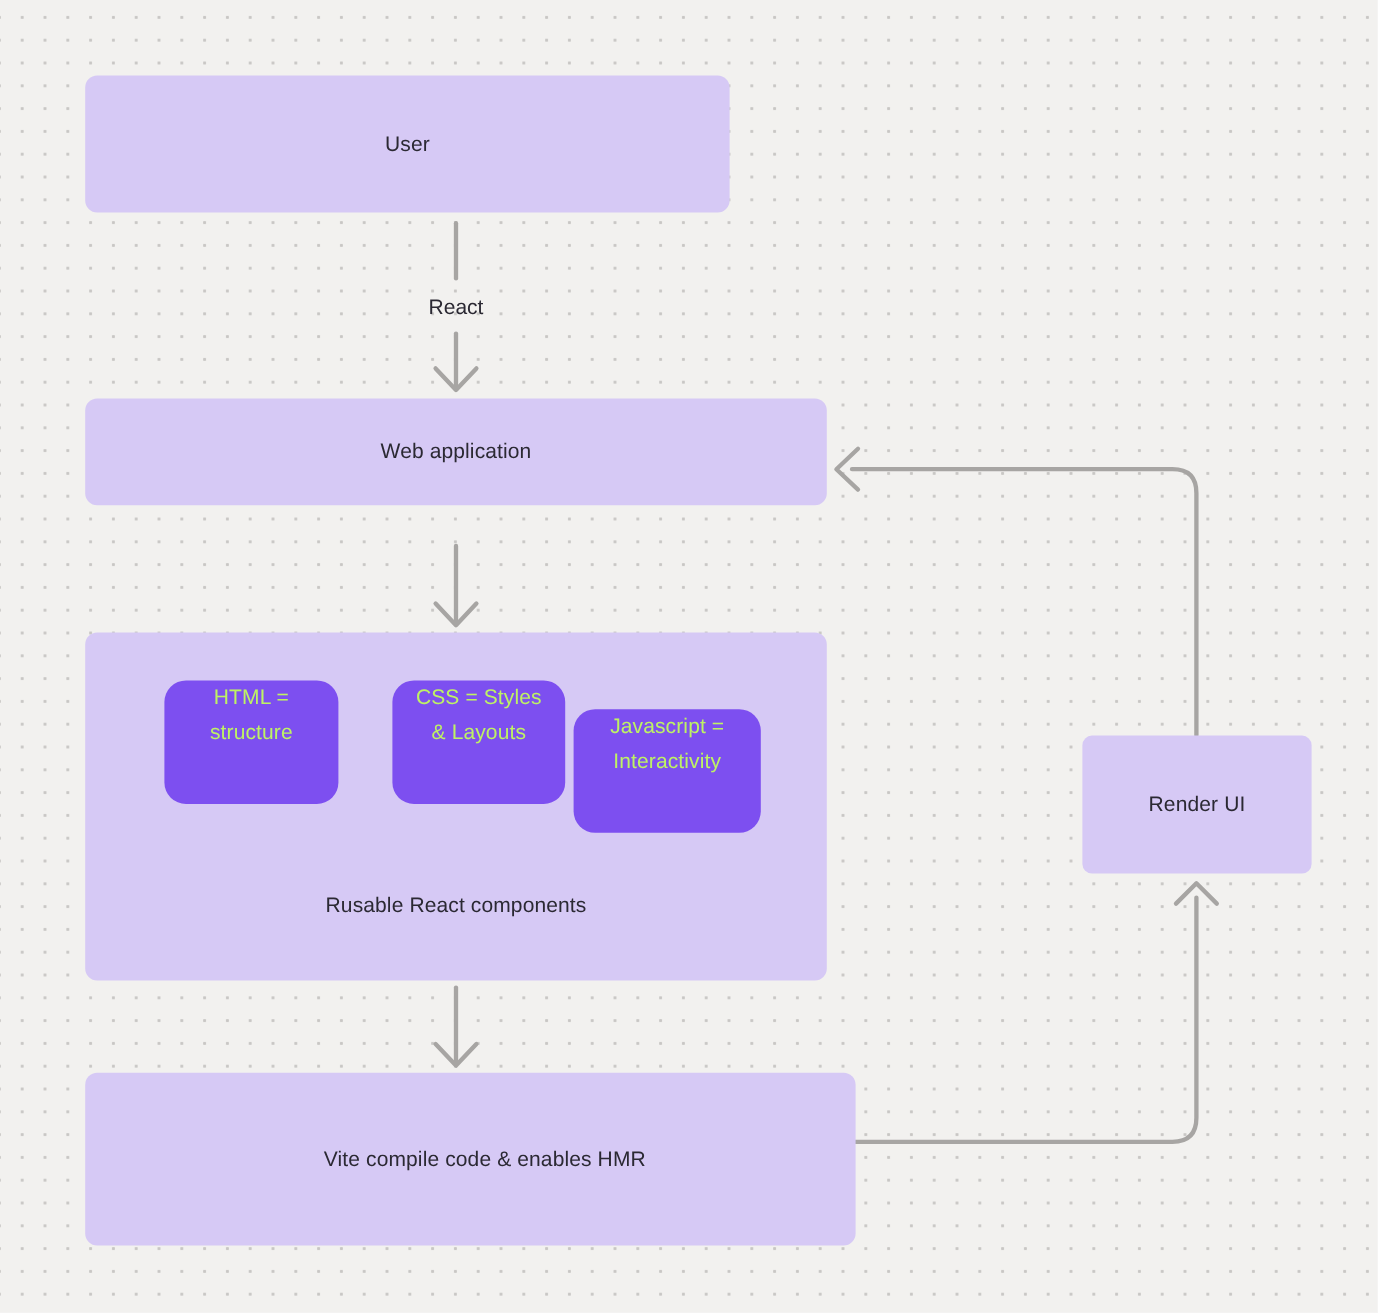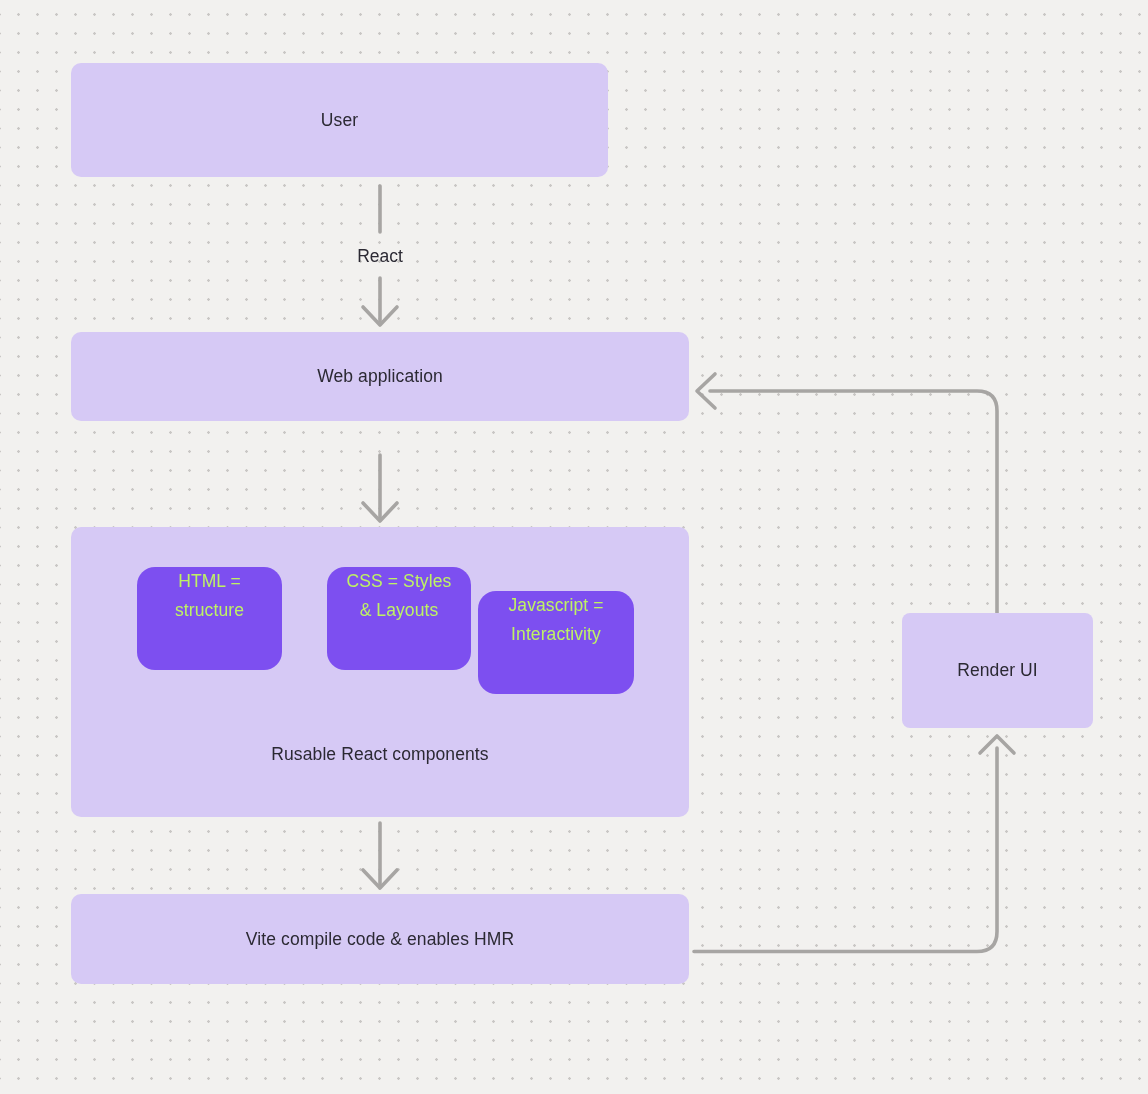--- a/index.html
+++ b/index.html
@@ -117,21 +117,21 @@
     </div>
 
     <div class="chip" style="left:407px; top:40px; width:156px; height:103px;margin-top:24px;">
       <span>Javascript =</span>
       <span>Interactivity</span>
     </div>
 
     <div class="group-caption">Rusable React components</div>
   </div>
 
-  <div class="node" style="left:71px; top:894px; width:618px; height:90px;">
+  <div class="node" style="left:71px; top:894px; width:618px; height:144px;padding-left:24px;">
     <span>Vite compile code &amp; enables HMR</span>
   </div>
 
   <div class="node" style="left:902px; top:613px; width:191px; height:115px; border-radius:8px;">
     <span>Render UI</span>
   </div>
 
 </div>
 
 </body></html>

